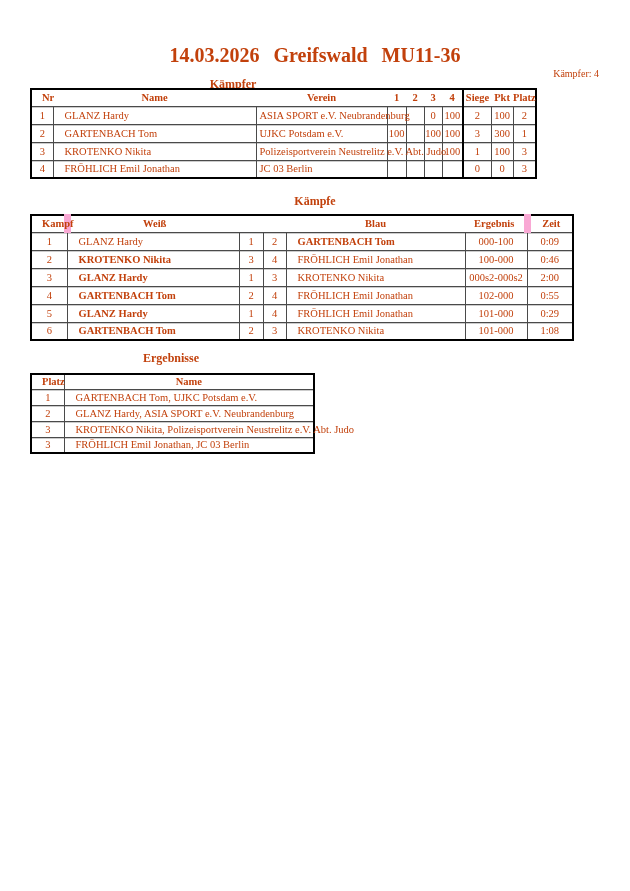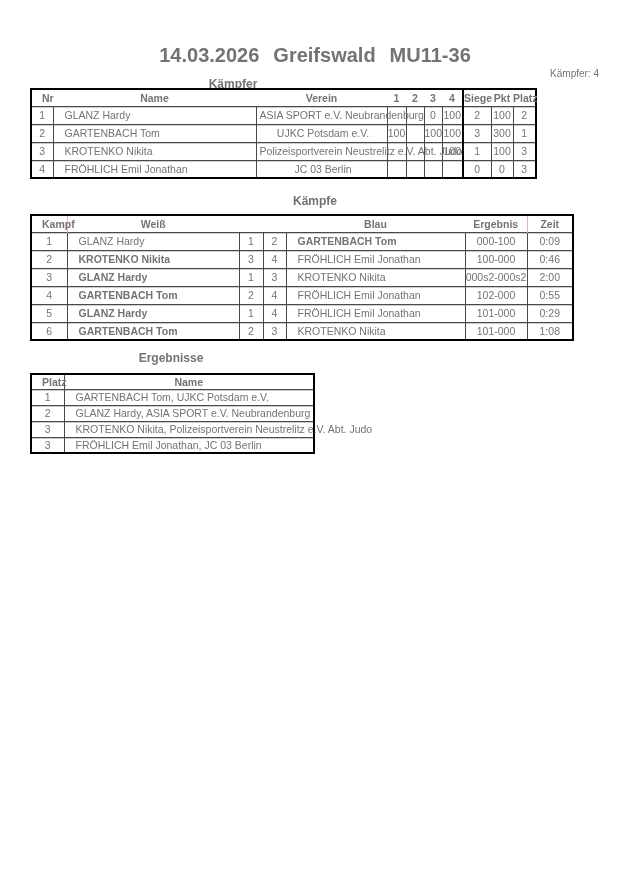--- a/index.html
+++ b/index.html
@@ -1,17 +1,17 @@
 <!DOCTYPE html>
 <html><head>
 <meta charset="utf-8">
 <style>
   html,body { margin:0; padding:0; background:#fff; }
   .page { position:relative; width:630px; height:792px; background:#fff;
-          font-family:Liberation Sans, sans-serif; color:#737373; overflow:hidden; }
+          font-family:Liberation Serif, serif; color:#c2410c; overflow:hidden; }
 
   .title { position:absolute; top:44px; left:0; width:100%;
            display:flex; justify-content:center; gap:14px;
            font-size:20px; font-weight:bold; }
 
   .sec-title { position:absolute; transform:translateX(-50%);
                font-size:12px; font-weight:bold; white-space:nowrap; }
   .label-kaempfer   { left:233px; top:65px;margin-top:12px; }
   .label-kaempfe    { left:301px; top:194px;margin-left:14px; }
   .label-ergebnisse { left:171px; top:351px; }
@@ -22,35 +22,35 @@
           background:#fff; border:2px solid #000; font-size:10.5px; }
   th,td { padding:0; white-space:nowrap; overflow:visible;
           vertical-align:middle; font-weight:normal; }
   th { font-weight:bold; text-align:center; }
   thead tr { height:17px; }
   tbody tr { height:18px; }
   tbody td { border-top:1px solid #4a4a4a; box-shadow:inset 0 1px 0 #cccccc; }
 
   .ctr { text-align:center; }
   .lft { text-align:left; padding-left:11px; }
-  .vrn { text-align:center; padding-left:3px; }
+  .vrn { text-align:left; padding-left:3px; }
   .hl  { text-align:left; padding-left:10px; }
   .win { font-weight:bold; }
 
   
   #t1 { left:30px; top:88px; width:505px; }
   #t1 tbody td + td { border-left:1px solid #4a4a4a; }
   #t1 thead th { border-left:none; }
   #t1 .siege-col { border-left:2px solid #000 !important; }
 
   
   #t2 { left:30px; top:214px; width:542px; }
   #t2 tbody td + td { border-left:1px solid #4a4a4a; }
   #t2 thead th { border-left:none; }
-  #t2 thead th.bl { border-left:1px solid #f9a8d4; }
+  #t2 thead th.bl { border-left:7px solid #f9a8d4; }
 
   
   #t3 { left:30px; top:373px; width:283px; }
   #t3 thead tr { height:15px; }
   #t3 tbody tr { height:16px; }
   #t3 td + td, #t3 th + th { border-left:1px solid #4a4a4a; }
 </style>
 </head>
 <body>
 

